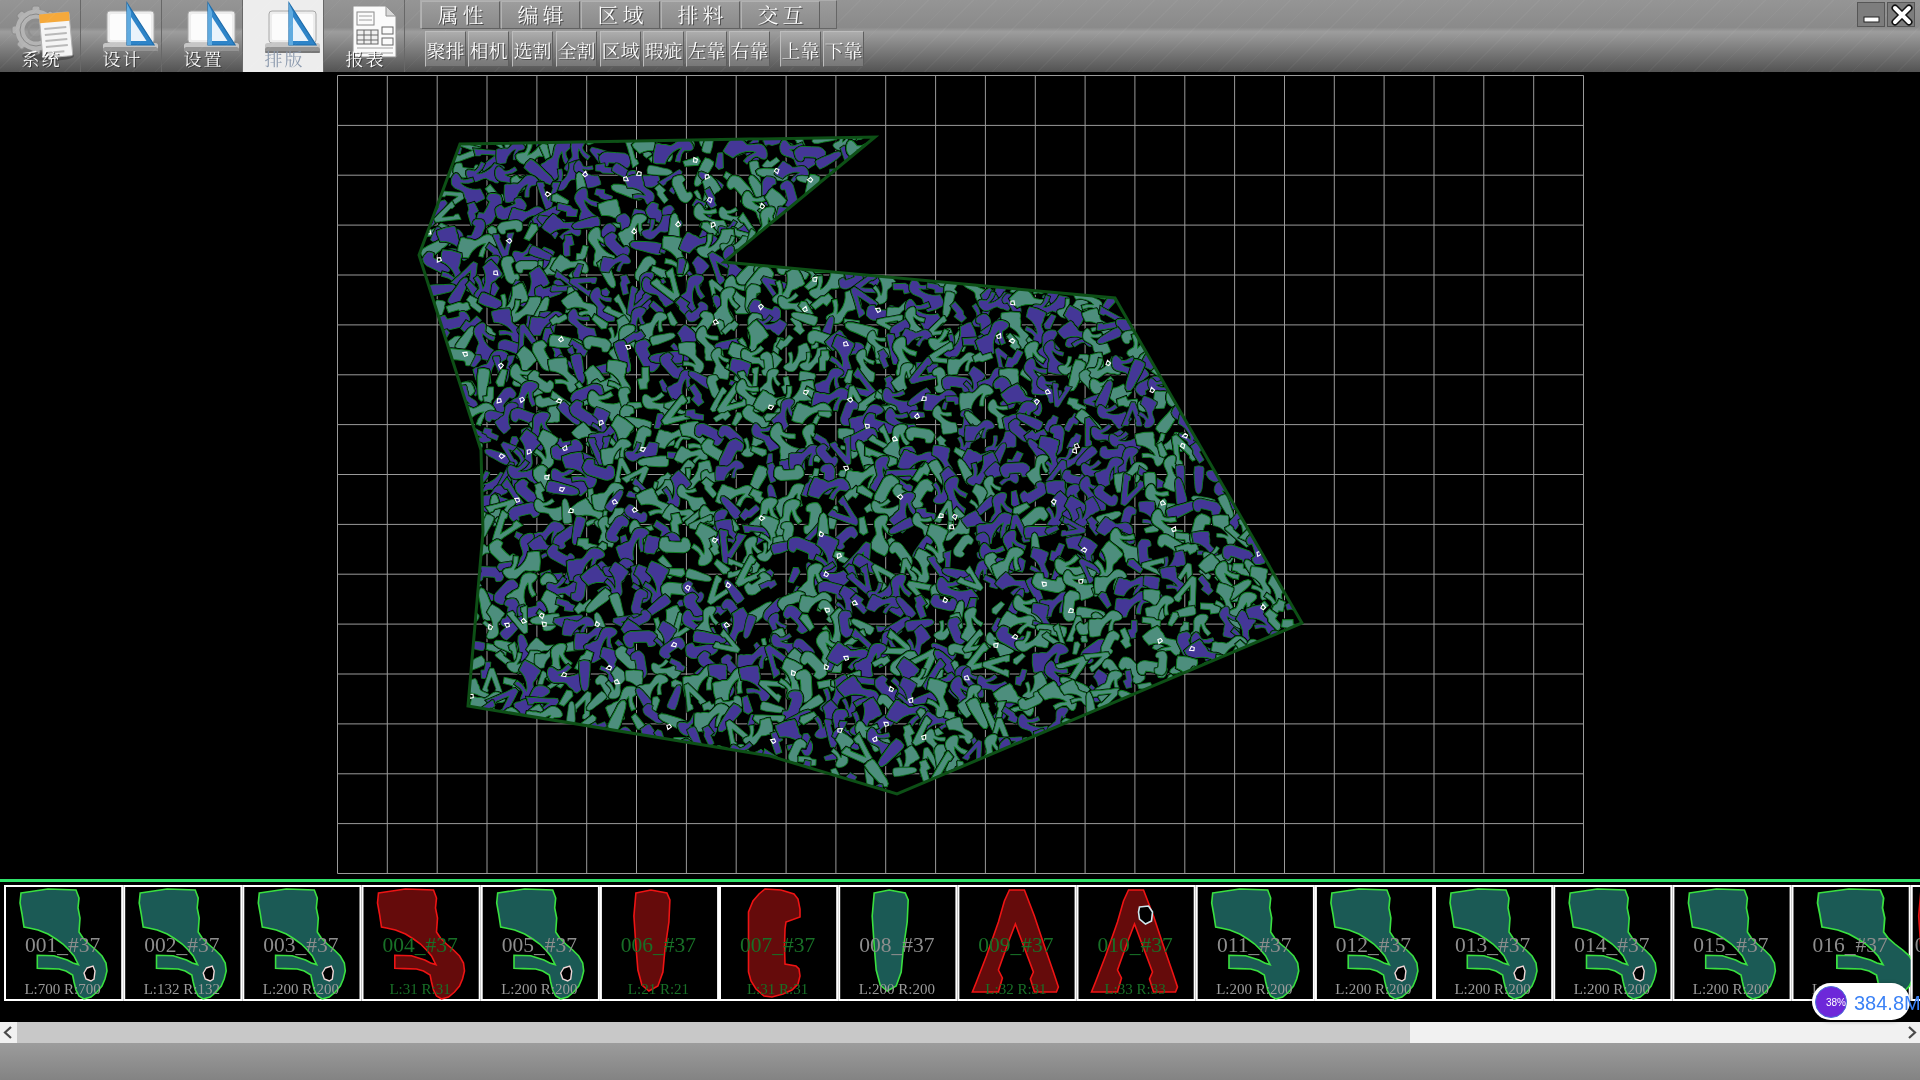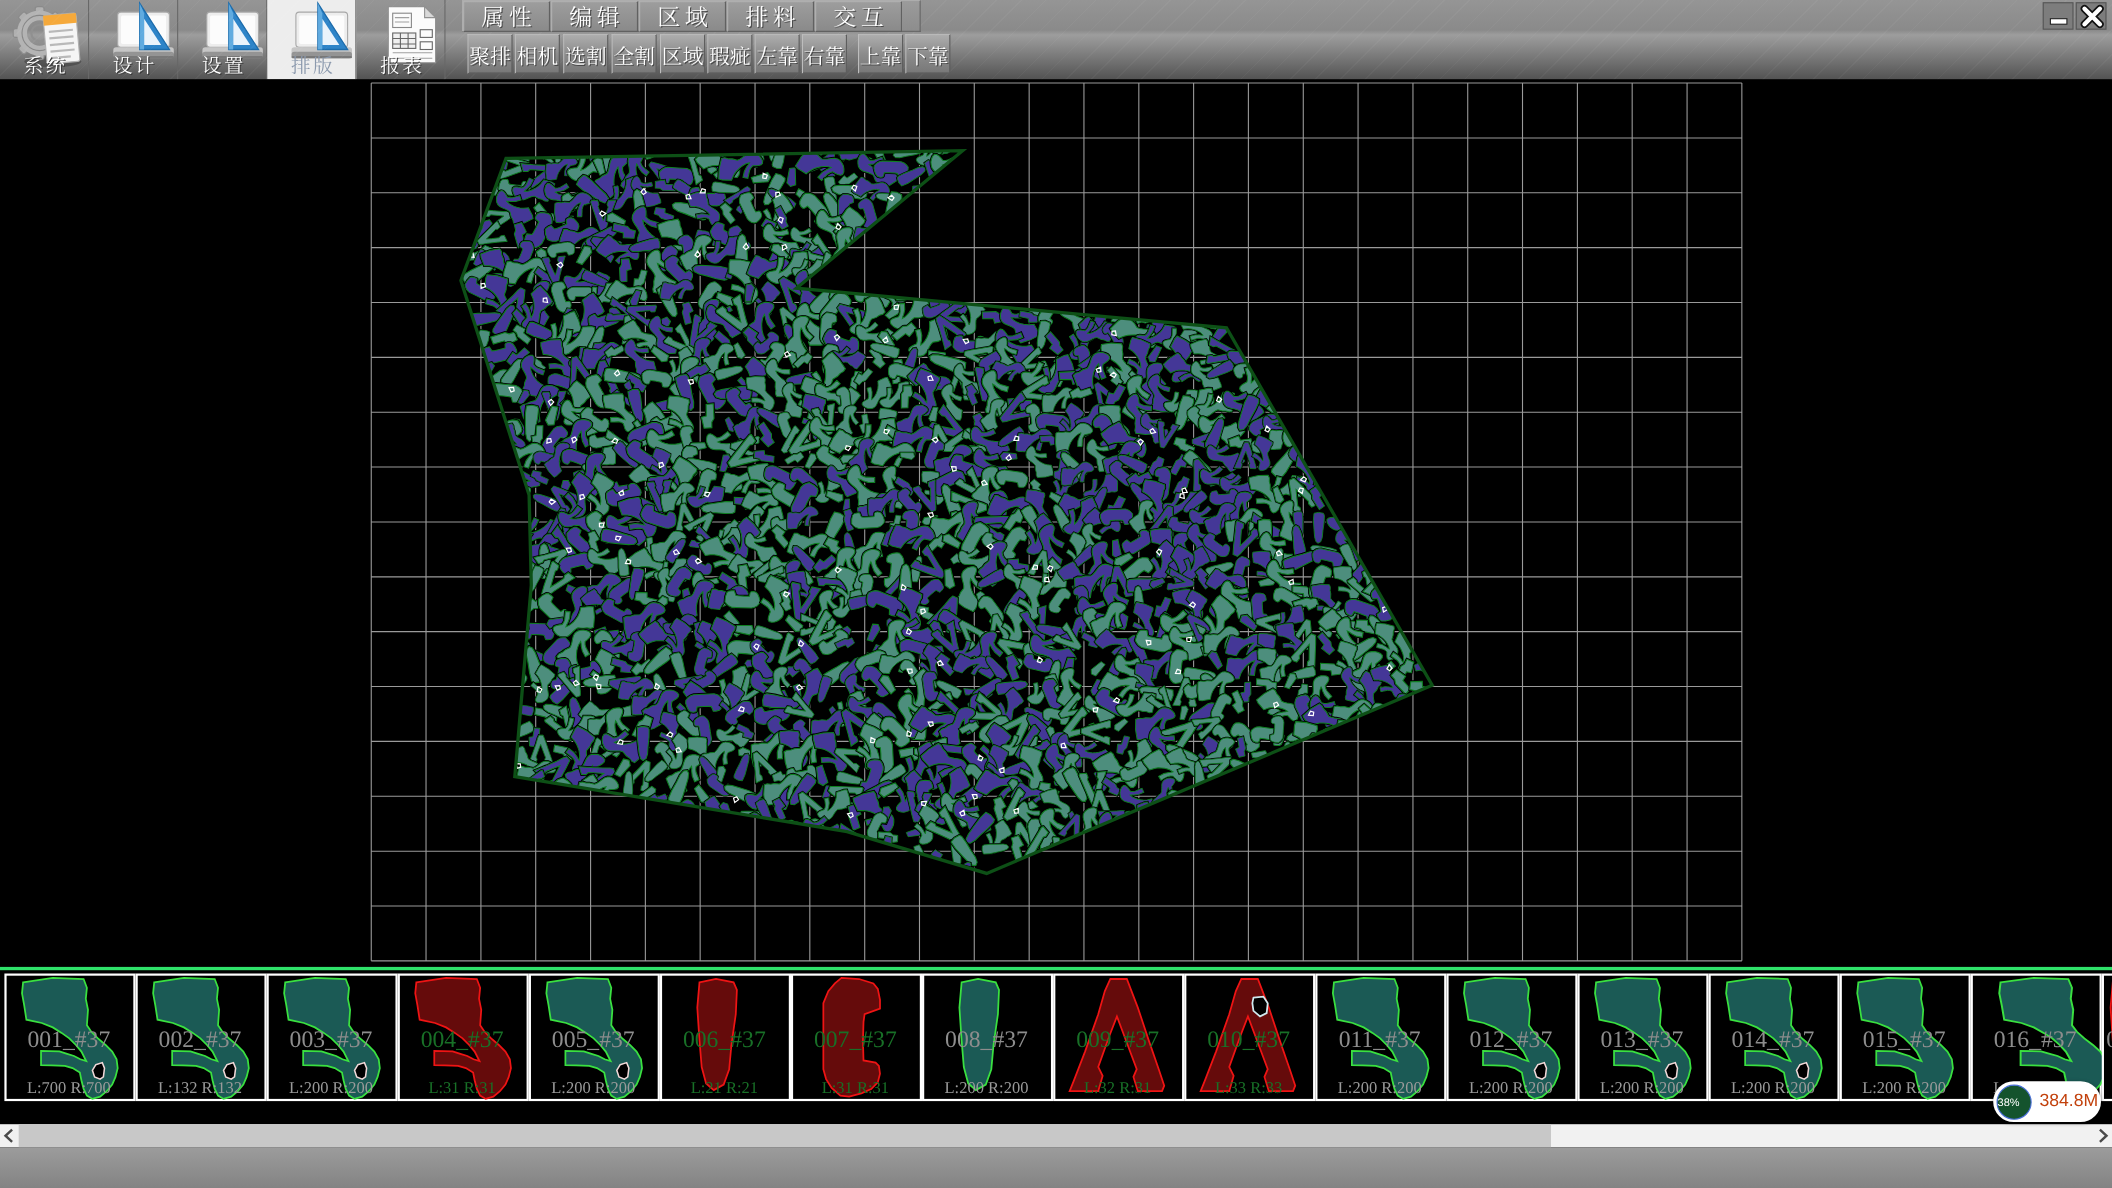--- a/index.html
+++ b/index.html
@@ -13,23 +13,23 @@
 .tab svg,.b2 svg{position:absolute;left:-1px;top:-1px}
 .winbtn{position:absolute;top:2px;width:28px;height:25px;background:#7d7d7d;border:1px solid #565656;z-index:2}
 #cv{position:absolute;left:0;top:72px}
 #gline{position:absolute;left:0;top:879px;width:1920px;height:3px;background:#2fe26a}
 #th{position:absolute;left:0;top:884px}
 #sb{position:absolute;left:0;top:1022px;width:1920px;height:21px;background:#f1f1f1}
 #sbthumb{position:absolute;left:17px;top:0;width:1393px;height:21px;background:#c8c8c8}
 #stat{position:absolute;left:0;top:1043px;width:1920px;height:37px;background:linear-gradient(#9c9c9c,#838383)}
 #badge{position:absolute;left:1812px;top:983px;width:98px;height:37px;background:#fff;border-radius:19px;
  box-shadow:0 1px 4px rgba(0,0,0,.4);z-index:5}
-#badge .pc{position:absolute;left:3px;top:2.5px;width:32px;height:32px;border-radius:50%;background:#14532d;border:1px solid #4a6fd8;
- color:#fff;font-size:10px;text-align:left;line-height:32px}
-#badge .mb{position:absolute;left:42px;top:9px;font-size:16px;color:#c2410c}
+#badge .pc{position:absolute;left:3px;top:2.5px;width:32px;height:32px;border-radius:50%;background:#6d28d9;border:1px solid #4a6fd8;
+ color:#fff;font-size:10px;text-align:right;line-height:32px}
+#badge .mb{position:absolute;left:42px;top:9px;font-size:20px;color:#3b82f6}
 .arr{position:absolute;top:0;width:17px;height:21px;color:#444;font-size:13px;text-align:center;line-height:21px;font-family:"Liberation Sans"}
 </style></head><body>
 <svg width="0" height="0" style="position:absolute">
     <defs>
       <path id="g0" d="M376 176 288 224C241 142 142 30 49 -40L59 -53C171 4 279 95 339 167C361 162 369 166 376 176ZM631 215 621 205C706 148 820 48 855 -31C939 -78 965 103 631 215ZM651 456 641 445C683 421 731 387 772 348C541 335 326 322 199 318C400 395 632 514 749 594C770 585 787 591 793 598L716 664C678 630 620 588 554 544C430 538 313 531 235 529C332 574 438 637 499 685C520 679 535 686 540 695L484 728C608 740 723 755 817 770C842 758 861 759 871 767L797 841C631 796 320 743 73 721L76 702C193 705 317 713 436 724C377 665 270 578 184 540C175 537 158 534 158 534L200 452C207 455 213 461 218 472C327 486 429 502 508 515C394 444 261 373 152 331C139 327 115 325 115 325L157 241C165 244 172 251 178 262L465 291V14C465 1 460 -4 443 -4C423 -4 326 3 326 3V-12C371 -18 395 -26 409 -36C421 -47 427 -62 429 -81C518 -73 532 -38 532 12V298C632 309 720 319 793 328C823 298 847 266 860 237C942 196 962 375 651 456Z"></path>
       <path id="g1" d="M47 73 90 -15C99 -11 107 -2 111 10C236 65 330 114 397 152L393 166C256 123 112 86 47 73ZM573 844 562 836C593 803 633 746 647 703C709 661 760 782 573 844ZM314 788 219 831C192 755 122 610 64 550C59 545 40 541 40 541L74 452C81 455 89 460 94 470C145 481 194 495 233 506C183 427 123 345 73 298C65 293 44 289 44 289L85 201C93 204 100 211 106 222C222 255 329 291 388 311L386 326C284 312 183 298 115 291C209 378 313 504 367 591C387 587 401 595 406 604L315 655C301 622 278 581 252 537C194 535 137 534 95 534C162 602 236 701 277 773C297 771 309 779 314 788ZM887 740 841 682H368L376 652H601C563 594 471 484 396 440C388 436 371 433 371 433L414 346C421 349 428 356 433 368L514 378V306C514 179 472 32 277 -69L286 -83C543 10 582 172 583 307V388L706 408V12C706 -33 717 -50 779 -50H842C949 -50 975 -37 975 -9C975 4 969 11 950 19L947 141H934C925 92 914 36 908 22C903 15 900 13 893 12C885 12 867 11 844 11H794C773 11 770 16 770 30V402V419L838 431C852 405 863 380 869 357C942 305 991 467 740 582L728 574C761 542 798 497 826 452C679 442 538 435 447 433C524 480 607 546 657 597C678 594 690 602 694 611L604 652H946C960 652 969 657 972 668C939 699 887 740 887 740Z"></path>
       <path id="g2" d="M111 833 100 825C149 778 214 701 235 642C308 599 348 747 111 833ZM233 531C252 535 266 542 270 549L205 604L172 569H41L50 539H171V100C171 82 166 75 134 59L179 -22C187 -18 198 -7 204 10C287 85 361 159 400 198L393 211C336 173 279 136 233 106ZM452 783V689C452 596 430 493 301 411L311 398C495 474 515 601 515 689V743H718V509C718 466 727 451 784 451H840C938 451 963 464 963 490C963 504 955 510 934 516L931 517H921C916 515 909 514 903 513C900 513 894 513 890 513C882 512 864 512 847 512H802C783 512 781 516 781 528V734C799 737 812 741 818 748L746 811L709 773H527L452 806ZM576 102C490 33 382 -22 252 -61L260 -77C404 -46 520 4 612 69C691 3 791 -43 912 -74C921 -41 943 -21 975 -17L976 -5C854 16 748 52 661 106C743 176 804 259 848 356C872 358 883 360 891 369L819 437L774 395H357L366 366H426C458 256 508 170 576 102ZM616 137C541 195 484 270 447 366H774C739 279 686 203 616 137Z"></path>
       <path id="g3" d="M153 835 142 827C192 779 257 697 277 636C350 590 393 742 153 835ZM266 529C285 533 298 540 302 547L237 602L204 567H45L54 538H203V102C203 84 198 77 167 61L212 -20C220 -16 231 -5 237 11C325 78 405 146 448 180L440 193C378 159 316 126 266 100ZM717 824 615 836V480H350L358 451H615V-75H628C653 -75 681 -60 681 -49V451H937C951 451 961 456 964 467C930 498 876 541 876 541L829 480H681V797C707 801 714 810 717 824Z"></path>
       <path id="g4" d="M216 580V609H801V567H811C823 567 840 572 851 578L811 530H516L525 554C546 556 559 564 562 578L454 595L445 530H59L68 500H441L430 426H299L224 459V-11H43L52 -40H936C950 -40 959 -35 962 -24C927 7 872 49 872 49L823 -11H796V388C820 391 834 396 841 406L753 471L717 426H475L505 500H921C935 500 945 505 948 516C919 543 874 576 862 586L865 588V745C884 749 901 756 907 764L827 825L791 786H223L153 818V559H162C188 559 216 574 216 580ZM288 -11V74H729V-11ZM288 104V180H729V104ZM288 210V285H729V210ZM288 314V396H729V314ZM582 756V639H428V756ZM643 756H801V639H643ZM367 756V639H216V756Z"></path>
       <path id="g5" d="M610 825 511 837V636H365L374 607H511V429H356L365 400H511V207H325L334 177H511V-76H524C548 -76 574 -61 574 -51V798C600 802 608 811 610 825ZM778 824 678 835V-77H691C715 -77 741 -62 741 -53V177H937C951 177 960 182 963 193C934 223 883 263 883 263L840 206H741V400H907C921 400 930 405 933 416C905 445 858 483 858 483L816 430H741V607H920C934 607 943 612 946 623C917 652 868 693 868 693L824 636H741V797C767 801 775 810 778 824ZM301 666 261 613H242V801C267 804 277 813 279 827L179 838V613H36L44 583H179V389C113 358 58 334 29 323L71 244C81 249 87 260 89 271L179 331V29C179 14 174 8 156 8C136 8 36 16 36 16V-1C80 -6 105 -14 120 -26C133 -38 138 -56 142 -76C232 -67 242 -32 242 21V375L357 457L350 470L242 418V583H348C362 583 371 588 374 599C346 628 301 666 301 666Z"></path>

